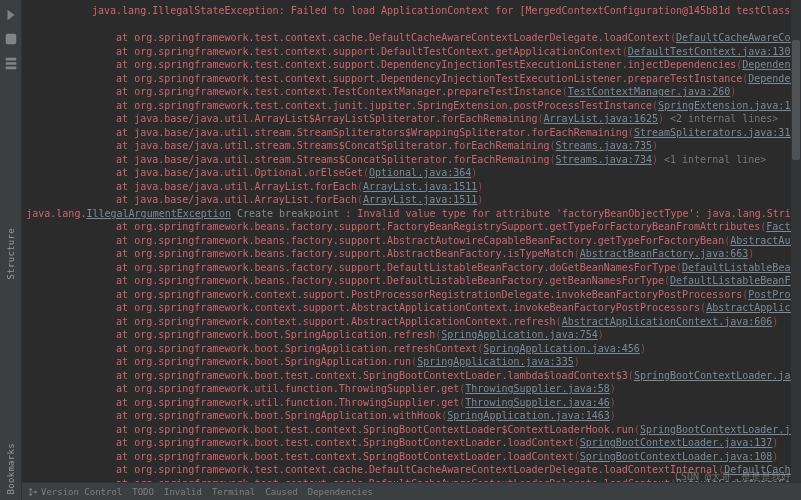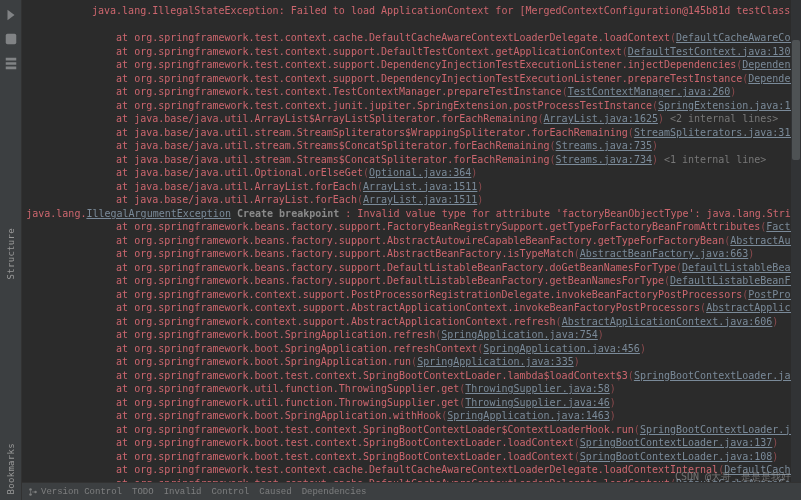--- a/index.html
+++ b/index.html
@@ -47,32 +47,31 @@
   padding: 4px 6px 4px 70px;
   overflow: hidden;
   line-height: 1.35;
   white-space: pre;
 }
 .line { display: block; }
 .red { color: #cc666e; }
 .darkred { color: #8b4a4d; }
 .link { color: #7a8a99; text-decoration: underline; cursor: pointer; }
 .dim { color: #777; margin-top: 40px; }
-.breakpoint-hint { color: #8a8a8a; font-style: normal; font-weight: bold; }
+.breakpoint-hint { color: #8a8a8a; font-style: normal; }
 .bottom-bar {
   height: 18px;
   background: #3c3f41;
   border-top: 1px solid #323232;
   display: flex;
   align-items: center;
   padding: 0 6px;
   font-size: 9px;
   color: #999;
   gap: 10px;
-  font-family: Liberation Mono, monospace;
 }
 .bottom-bar .tab { display: inline-flex; align-items: center; gap: 3px; opacity: 0.7; }
 .watermark {
   position: absolute;
   right: 10px;
   bottom: 16px;
   font-size: 10px;
   color: #aaa;
   opacity: 0.55;
   margin-left: 47px;
@@ -128,21 +127,21 @@
           </svg>
           <span>Version Control</span>
         </span>
       <span class="tab">
           <span>TODO</span>
         </span>
       <span class="tab">
           <span>Invalid</span>
         </span>
       <span class="tab">
-          <span>Control</span>
+          <span>Terminal</span>
         </span>
       <span class="tab">
           <span>Caused</span>
         </span>
       <span class="tab">
           <span>Dependencies</span>
         </span>
     </div>
   </div>
 </div>

